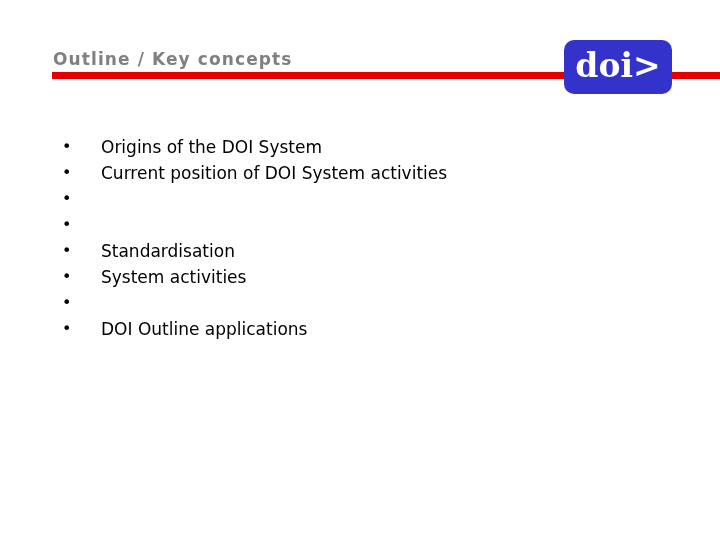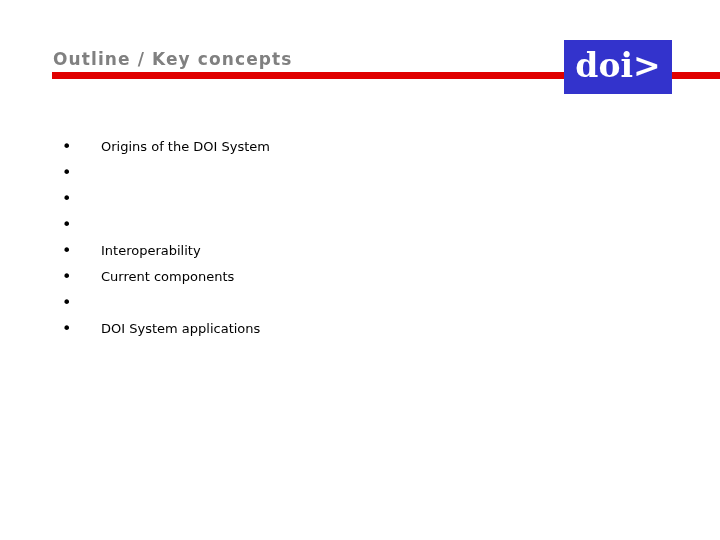--- a/index.html
+++ b/index.html
@@ -53,20 +53,21 @@
 
   
   .logo-box {
     position: absolute;
     left: 564px;
     top: 24px;
     width: 108px;
     height: 54px;
     background: #3333cc;
     z-index: 5;
+    border-radius: 10px;
   }
   .logo-text {
     position: absolute;
     left: 0;
     top: 0;
     width: 108px;
     height: 54px;
     display: flex;
     align-items: center;
     justify-content: center;
@@ -110,21 +111,21 @@
     color: #000000;
     text-align: left;
   }
   .bullet-text {
     position: absolute;
     left: 101px;
     top: 0;
     height: 26px;
     line-height: 26px;
     font-family: "DejaVu Sans", "Liberation Sans", sans-serif;
-    font-size: 13px;
+    font-size: 17px;
     font-weight: normal;
     color: #000000;
     white-space: nowrap;
   }
 </style>
 </head>
 <body>
 
 <div class="slide">
 
@@ -136,37 +137,38 @@
     <div class="logo-text">doi&gt;</div>
   </div>
 
   <ul class="bullet-list" id="bullet-list">
       <li class="bullet-item">
         <span class="bullet-marker">•</span>
         <span class="bullet-text">Origins of the DOI System</span>
       </li>
       <li class="bullet-item">
         <span class="bullet-marker">•</span>
+        <span class="bullet-text">Current position of DOI System activities</span>
       </li>
       <li class="bullet-item">
         <span class="bullet-marker">•</span>
       </li>
       <li class="bullet-item">
         <span class="bullet-marker">•</span>
       </li>
       <li class="bullet-item">
         <span class="bullet-marker">•</span>
-        <span class="bullet-text">Interoperability</span>
+        <span class="bullet-text">Standardisation</span>
       </li>
       <li class="bullet-item">
         <span class="bullet-marker">•</span>
-        <span class="bullet-text">Current components</span>
+        <span class="bullet-text">System activities</span>
       </li>
       <li class="bullet-item">
         <span class="bullet-marker">•</span>
       </li>
       <li class="bullet-item">
         <span class="bullet-marker">•</span>
-        <span class="bullet-text">DOI System applications</span>
+        <span class="bullet-text">DOI Outline applications</span>
       </li>
     </ul>
 
 </div>
 
 </body></html>

